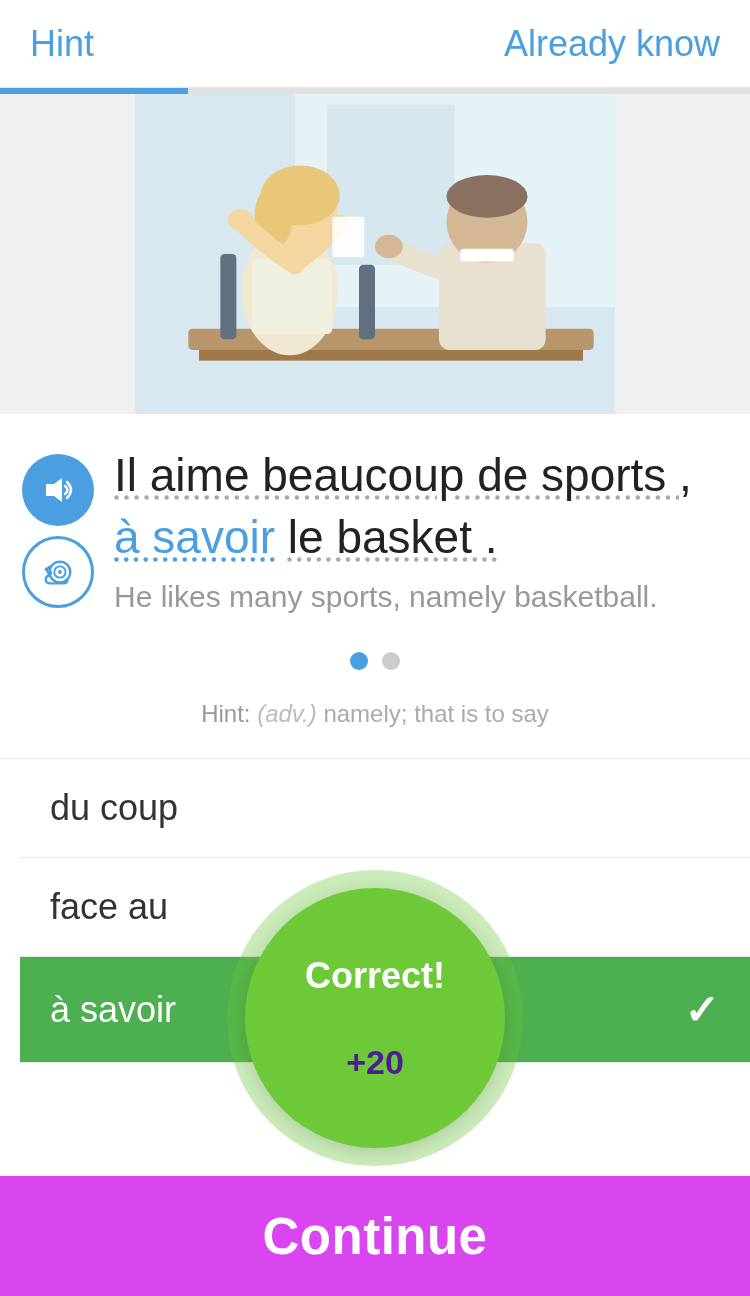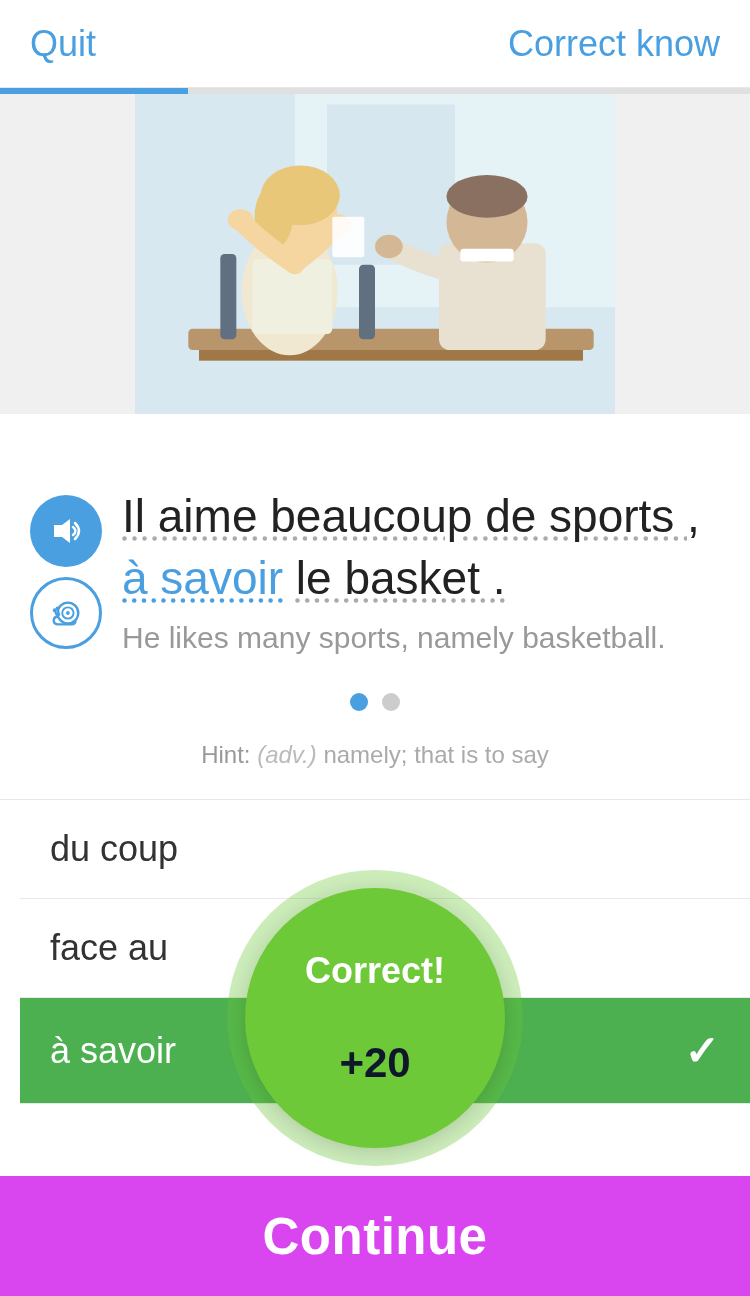--- a/index.html
+++ b/index.html
@@ -53,25 +53,24 @@
       height: 320px;
       display: flex;
       justify-content: center;
       align-items: center;
       overflow: hidden;
       background: #f0f0f0;
     }
 
     
     .sentence-area {
-      padding: 30px 30px 10px 30px;
+      padding: 30px 30px 10px 22px;
       display: flex;
       align-items: flex-start;
       gap: 20px;
-      margin-top: 41px;
     }
 
     .audio-buttons {
       display: flex;
       flex-direction: column;
       gap: 10px;
       flex-shrink: 0;
       padding-top: 10px;
     }
 
@@ -233,23 +232,23 @@
 
     .correct-text {
       font-size: 36px;
       font-weight: 700;
       color: #fff;
       line-height: 1.2;
       text-align: center;
     }
 
     .correct-points {
-      font-size: 42px;
+      font-size: 34px;
       font-weight: 700;
-      color: #0f172a;
+      color: #4c1d95;
       text-align: center;
     }
 
     
     .continue-btn {
       position: absolute;
       bottom: 0;
       left: 0;
       width: 100%;
       height: 120px;
@@ -265,22 +264,22 @@
     
     .scene-svg {
       width: 100%;
       height: 100%;
     }
   </style>
 </head>
 <body>
 
 <div class="header">
-  <button class="header-btn">Quit</button>
-  <button class="header-btn">Correct know</button>
+  <button class="header-btn">Hint</button>
+  <button class="header-btn">Already know</button>
 </div>
 
 <div class="progress-bar-container">
   <div class="progress-bar-fill"></div>
 </div>
 
 <div class="image-area">
   <svg class="scene-svg" viewBox="0 0 450 300" xmlns="http://www.w3.org/2000/svg">
 
     <rect width="450" height="300" fill="#d8e8f0"></rect>

